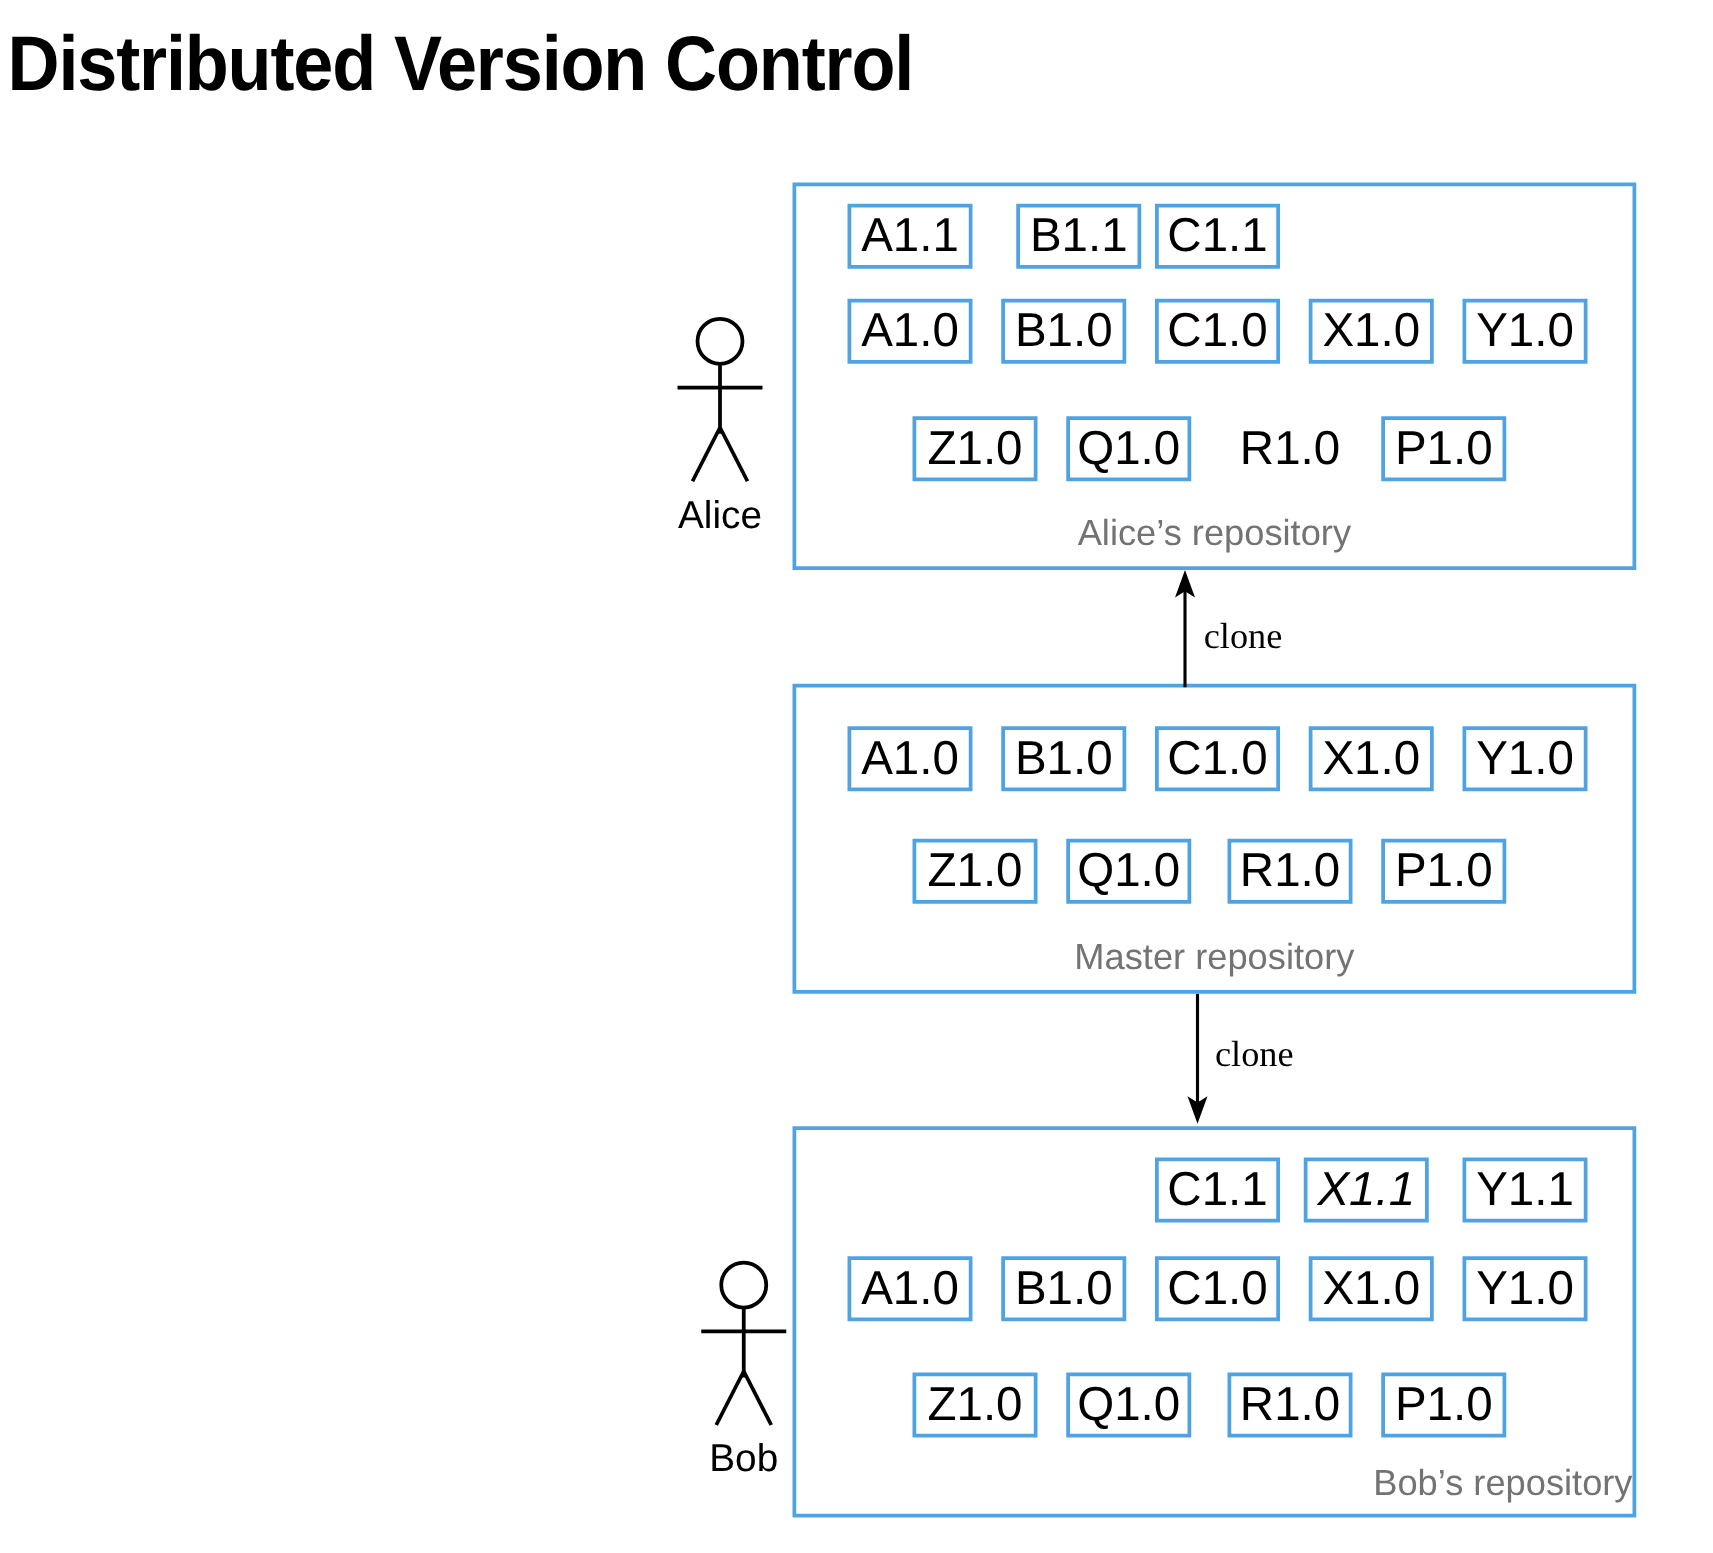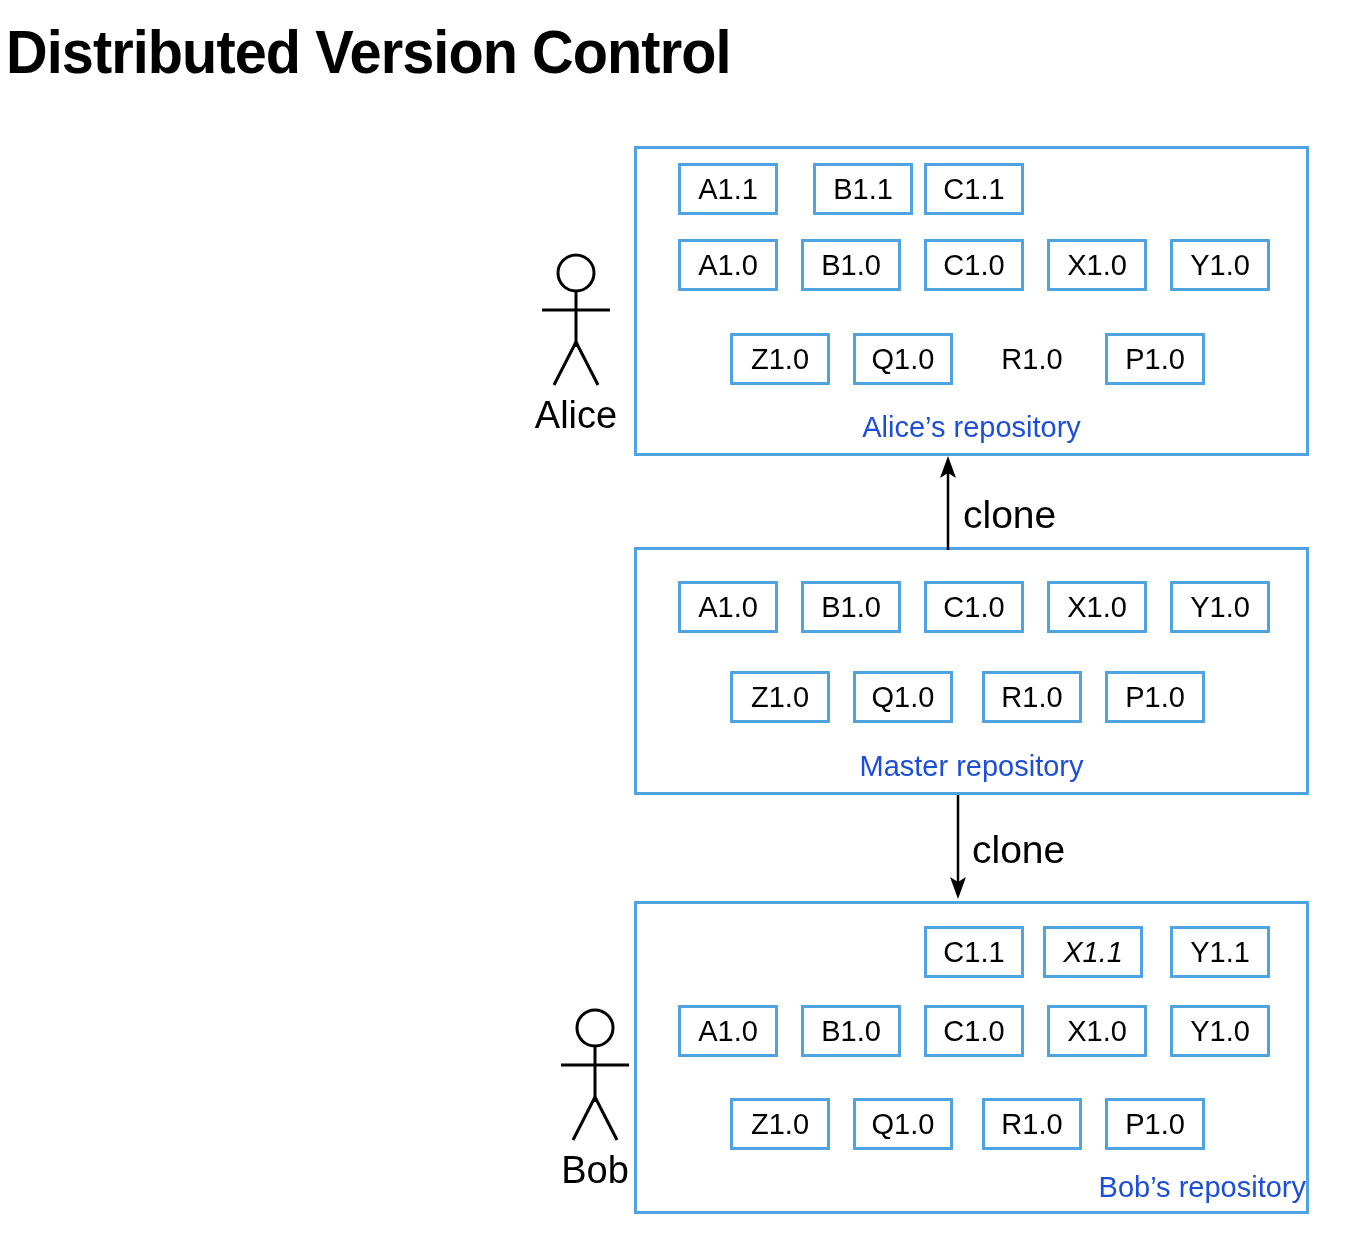--- a/index.html
+++ b/index.html
@@ -41,72 +41,72 @@
   #repo-master { left: 634px; top: 547px;  width: 675px; height: 248px; }
   #repo-bob    { left: 634px; top: 901px;  width: 675px; height: 313px; }
 
   .repo-label {
     position: absolute;
     left: 0;
     width: 100%;
     text-align: center;
     font-family: "Liberation Sans", sans-serif;
     font-size: 29px;
-    color: #1d4ed8;
+    color: #737373;
     white-space: nowrap;
   }
   #repo-alice  .repo-label { bottom: 9px; }
   #repo-master .repo-label { bottom: 9px; text-align: center; }
   #repo-bob    .repo-label { bottom: 7px; text-align: right; }
 
   
   .chip {
     position: absolute;
     box-sizing: border-box;
     width: 100px;
     height: 52px;
     border: 3px solid #4FA3E3;
     background: #ffffff;
     font-family: "Liberation Sans", sans-serif;
-    font-size: 29px;
+    font-size: 38px;
     color: #000000;
     display: flex;
     align-items: center;
     justify-content: center;
     line-height: 1;
   }
   .chip.noborder {
     border-color: transparent;
   }
 
   
   .actor {
     position: absolute;
   }
   .actor svg { display: block; }
   .actor-label {
     text-align: center;
     font-family: "Liberation Sans", sans-serif;
-    font-size: 38px;
+    font-size: 31px;
     color: #000000;
     margin-top: 4px;
     white-space: nowrap;
   }
   #actor-alice { left: 516px; top: 250px; width: 120px; }
   #actor-bob   { left: 535px; top: 1005px; width: 120px; }
 
   
   .arrow {
     position: absolute;
   }
   .arrow svg { display: block; }
   .arrow-label {
     position: absolute;
-    font-family: Liberation Sans, sans-serif;
-    font-size: 39px;
+    font-family: Liberation Serif, serif;
+    font-size: 29px;
     color: #000000;
     white-space: nowrap;
   }
   #arrow-clone-up    { left: 936px; top: 456px; }
   #label-clone-up    { left: 963px; top: 493px; }
   #arrow-clone-down  { left: 946px; top: 795px; }
   #label-clone-down  { left: 972px; top: 828px; }
 </style>
 </head>
 <body>

